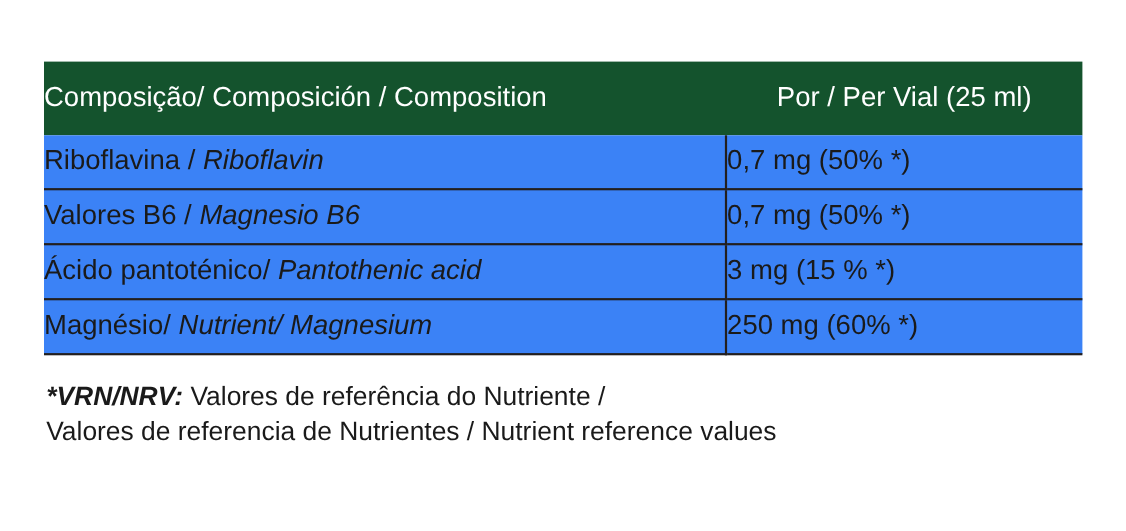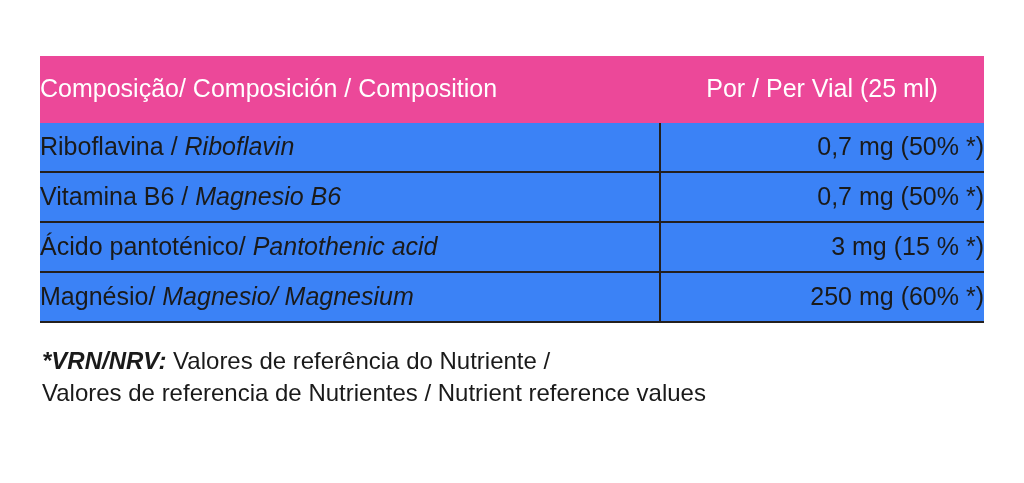--- a/index.html
+++ b/index.html
@@ -20,21 +20,21 @@
     height: 483px;
     box-sizing: border-box;
     padding: 56px 40px 0 40px;
   }
   table.nutrition {
     width: 944px;
     border-collapse: collapse;
     table-layout: fixed;
   }
   table.nutrition thead th {
-    background: #ec4899;
+    background: #14532d;
     color: #ffffff;
     font-weight: 400;
     font-size: 25px;
     padding: 18px 0 20px 0;
     vertical-align: middle;
   }
   th.head-left {
     text-align: left;
     padding-left: 30px;
     width: 620px;
@@ -52,21 +52,21 @@
   }
   tbody tr:last-child td {
     border-bottom: 2px solid #231f1e;
   }
   td.cell-name {
     text-align: left;
     padding-left: 55px;
     border-right: 2px solid #231f1e;
   }
   td.cell-value {
-    text-align: right;
+    text-align: left;
   }
   .italic {
     font-style: italic;
   }
   .footnote {
     margin-top: 22px;
     font-size: 24px;
     line-height: 1.33;
     padding-left: 2px;
   }
@@ -92,29 +92,29 @@
         <th class="head-left">Composição/ Composición / Composition</th>
         <th class="head-right">Por / Per Vial (25 ml)</th>
       </tr>
     </thead>
     <tbody>
       <tr>
         <td class="cell-name"><span>Riboflavina / </span><span class="italic">Riboflavin</span></td>
         <td class="cell-value">0,7 mg (50% *)</td>
       </tr>
       <tr>
-        <td class="cell-name"><span>Vitamina B6 / </span><span class="italic">Magnesio B6</span></td>
+        <td class="cell-name"><span>Valores B6 / </span><span class="italic">Magnesio B6</span></td>
         <td class="cell-value">0,7 mg (50% *)</td>
       </tr>
       <tr>
         <td class="cell-name"><span>Ácido pantoténico/ </span><span class="italic">Pantothenic acid</span></td>
         <td class="cell-value">3 mg (15 % *)</td>
       </tr>
       <tr>
-        <td class="cell-name"><span>Magnésio/ </span><span class="italic">Magnesio/ Magnesium</span></td>
+        <td class="cell-name"><span>Magnésio/ </span><span class="italic">Nutrient/ Magnesium</span></td>
         <td class="cell-value">250 mg (60% *)</td>
       </tr>
     </tbody>
   </table>
 
   <div class="footnote">
     <span class="line1"><span class="label">*VRN/NRV:</span><span> Valores de referência do Nutriente /</span></span>
     <span class="line2">Valores de referencia de Nutrientes / Nutrient reference values</span>
   </div>
 

